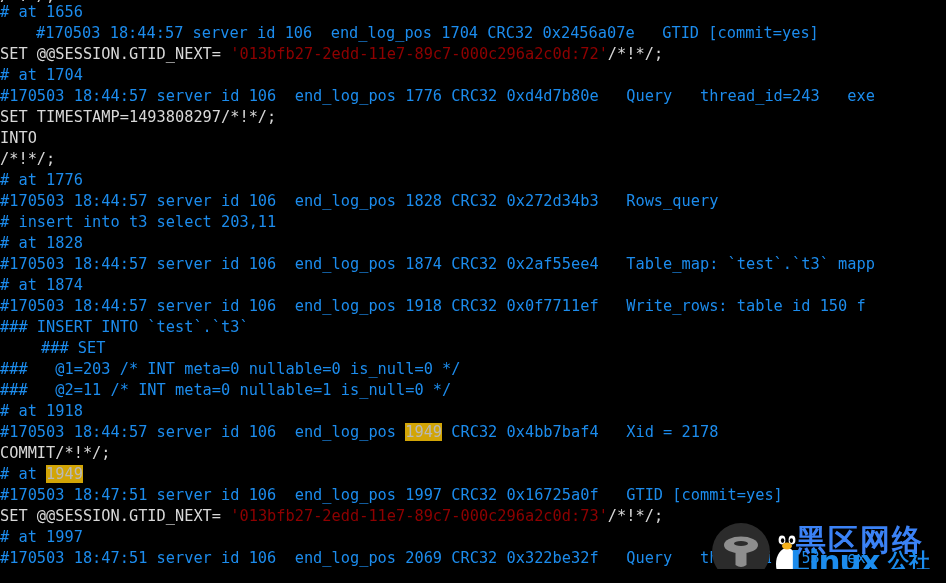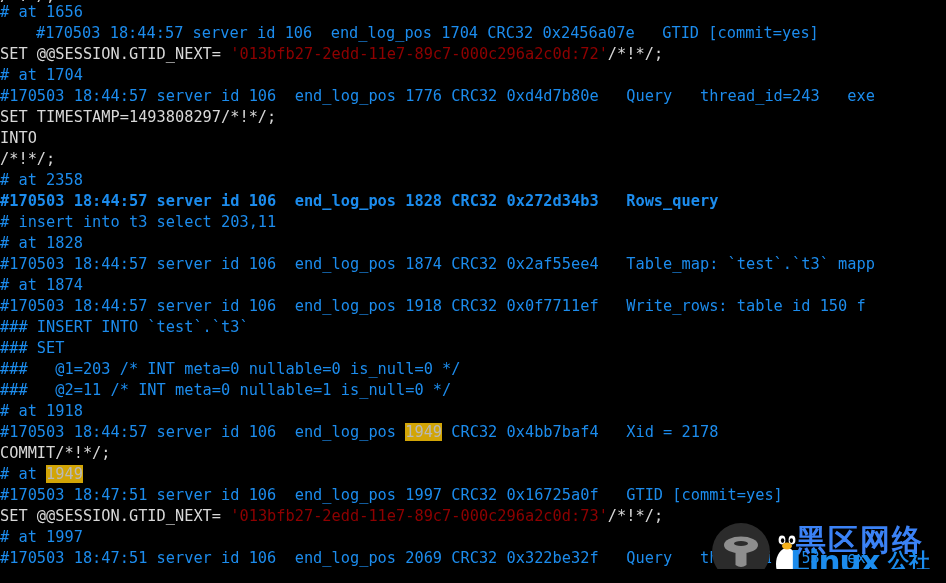--- a/index.html
+++ b/index.html
@@ -86,29 +86,29 @@
   <div id="lines-host">
       <div class="term-line c-white" style="top: -14px;">/*!*/;</div>
       <div class="term-line c-blue" style="top: 2px;"># at 1656</div>
       <div class="term-line c-blue" style="top: 23px; padding-left: 36px;">#170503 18:44:57 server id 106  end_log_pos 1704 CRC32 0x2456a07e   GTID [commit=yes]</div>
       <div class="term-line c-white" style="top: 44px;"><span>SET @@SESSION.GTID_NEXT= </span><span class="c-red">'013bfb27-2edd-11e7-89c7-000c296a2c0d:72'</span><span>/*!*/;</span></div>
       <div class="term-line c-blue" style="top: 65px;"># at 1704</div>
       <div class="term-line c-blue" style="top: 86px;">#170503 18:44:57 server id 106  end_log_pos 1776 CRC32 0xd4d7b80e   Query   thread_id=243   exe</div>
       <div class="term-line c-white" style="top: 107px;">SET TIMESTAMP=1493808297/*!*/;</div>
       <div class="term-line c-white" style="top: 128px;">INTO</div>
       <div class="term-line c-white" style="top: 149px;">/*!*/;</div>
-      <div class="term-line c-blue" style="top: 170px;"># at 2358</div>
-      <div class="term-line c-blue" style="top: 191px; font-weight: bold;">#170503 18:44:57 server id 106  end_log_pos 1828 CRC32 0x272d34b3   Rows_query</div>
+      <div class="term-line c-blue" style="top: 170px;"># at 1776</div>
+      <div class="term-line c-blue" style="top: 191px;">#170503 18:44:57 server id 106  end_log_pos 1828 CRC32 0x272d34b3   Rows_query</div>
       <div class="term-line c-blue" style="top: 212px;"># insert into t3 select 203,11</div>
       <div class="term-line c-blue" style="top: 233px;"># at 1828</div>
       <div class="term-line c-blue" style="top: 254px;">#170503 18:44:57 server id 106  end_log_pos 1874 CRC32 0x2af55ee4   Table_map: `test`.`t3` mapp</div>
       <div class="term-line c-blue" style="top: 275px;"># at 1874</div>
       <div class="term-line c-blue" style="top: 296px;">#170503 18:44:57 server id 106  end_log_pos 1918 CRC32 0x0f7711ef   Write_rows: table id 150 f</div>
       <div class="term-line c-blue" style="top: 317px;">### INSERT INTO `test`.`t3`</div>
-      <div class="term-line c-blue" style="top: 338px;">### SET</div>
+      <div class="term-line c-blue" style="top: 338px; padding-left: 41px;">### SET</div>
       <div class="term-line c-blue" style="top: 359px;">###   @1=203 /* INT meta=0 nullable=0 is_null=0 */</div>
       <div class="term-line c-blue" style="top: 380px;">###   @2=11 /* INT meta=0 nullable=1 is_null=0 */</div>
       <div class="term-line c-blue" style="top: 401px;"># at 1918</div>
       <div class="term-line c-blue" style="top: 422px;"><span>#170503 18:44:57 server id 106  end_log_pos </span><span class="hl">1949</span><span> CRC32 0x4bb7baf4   Xid = 2178</span></div>
       <div class="term-line c-white" style="top: 443px;">COMMIT/*!*/;</div>
       <div class="term-line c-blue" style="top: 464px;"><span># at </span><span class="hl">1949</span><span></span></div>
       <div class="term-line c-blue" style="top: 485px;">#170503 18:47:51 server id 106  end_log_pos 1997 CRC32 0x16725a0f   GTID [commit=yes]</div>
       <div class="term-line c-white" style="top: 506px;"><span>SET @@SESSION.GTID_NEXT= </span><span class="c-red">'013bfb27-2edd-11e7-89c7-000c296a2c0d:73'</span><span>/*!*/;</span></div>
       <div class="term-line c-blue" style="top: 527px;"># at 1997</div>
       <div class="term-line c-blue" style="top: 548px;">#170503 18:47:51 server id 106  end_log_pos 2069 CRC32 0x322be32f   Query   thread_id=253   ex</div>

